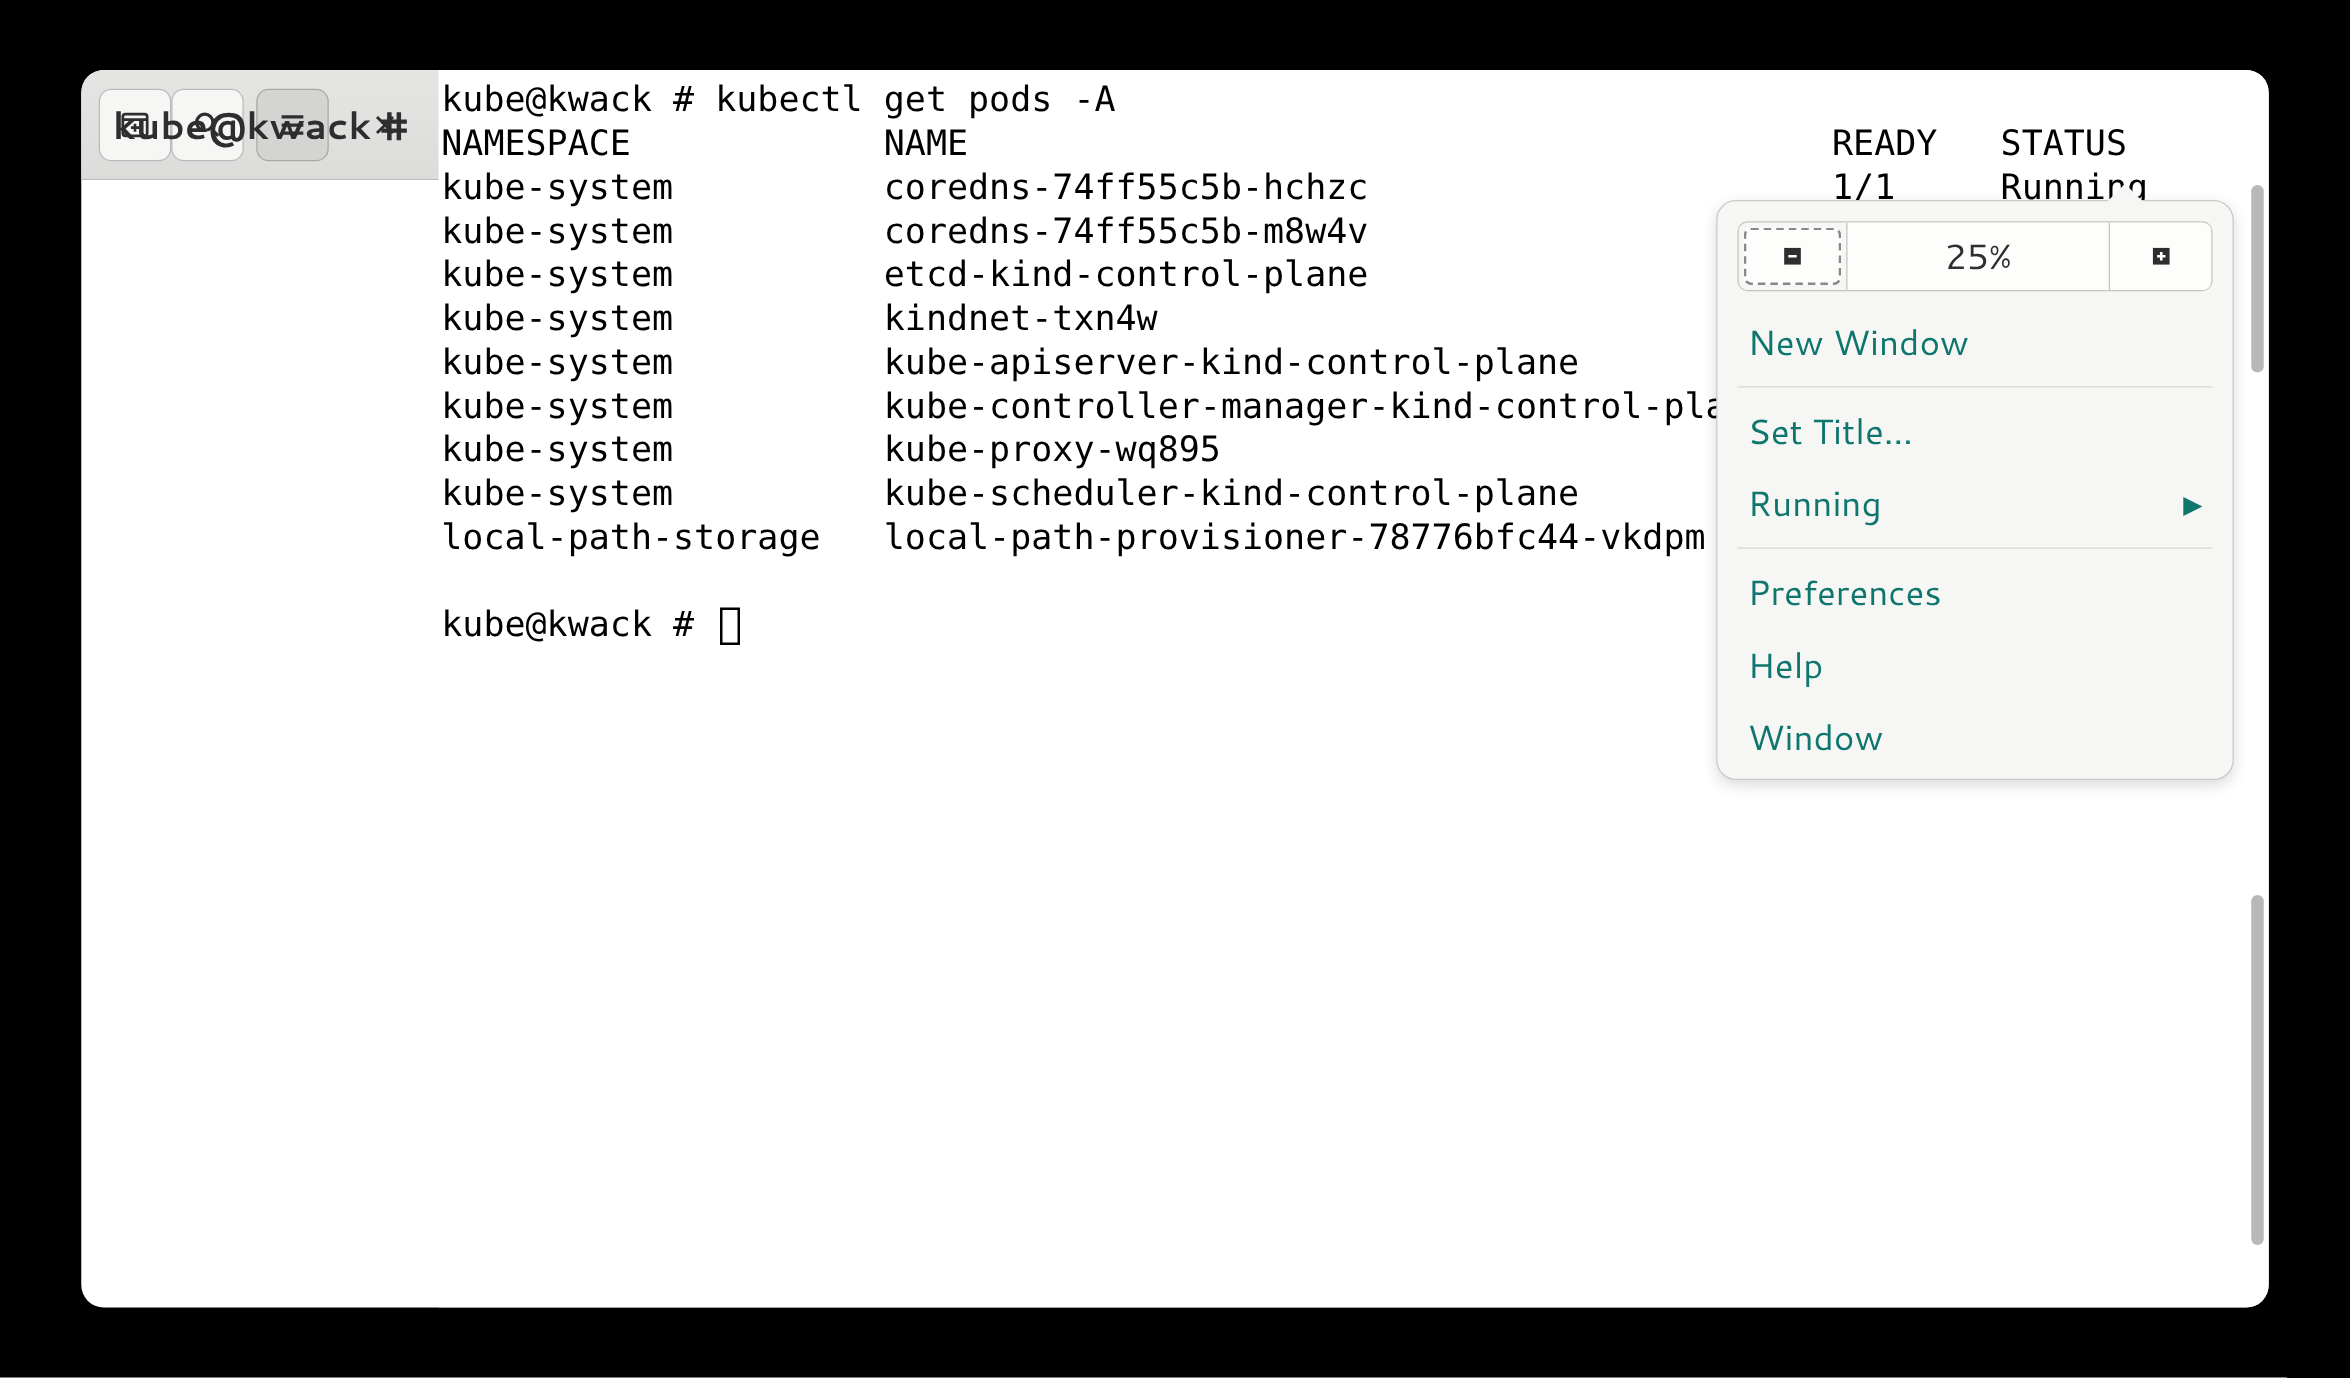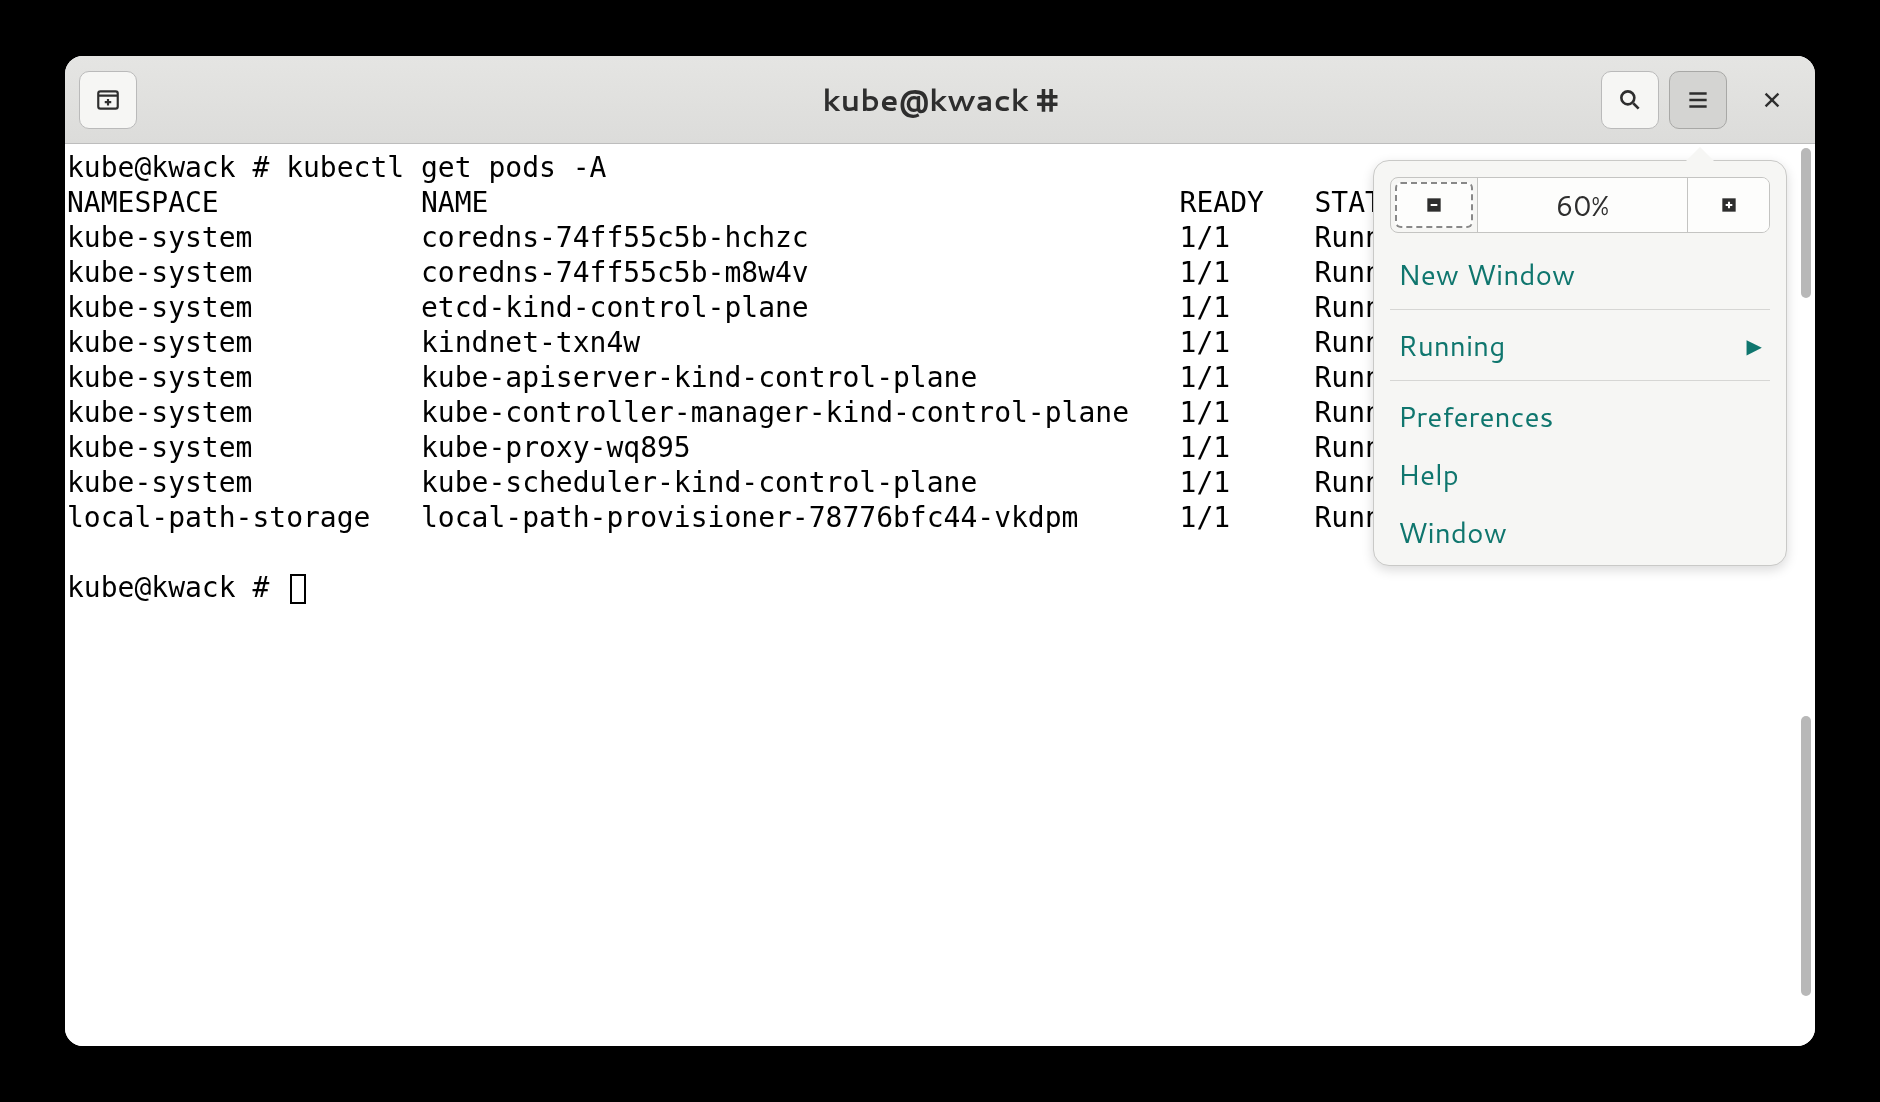--- a/index.html
+++ b/index.html
@@ -12,21 +12,21 @@
   justify-content: center;
   font-family: -apple-system, BlinkMacSystemFont, "Segoe UI", Cantarell, sans-serif;
 }
 .window {
   width: 1750px;
   height: 990px;
   background: #fff;
   border-radius: 18px;
   overflow: hidden;
   display: flex;
-  flex-direction: column;
+  flex-direction: row;
   position: relative;
 }
 .titlebar {
   height: 88px;
   background: linear-gradient(#e5e5e3, #dcdcda);
   border-bottom: 1px solid #bdbdbd;
   display: flex;
   align-items: center;
   padding: 0 14px;
   position: relative;
@@ -234,34 +234,37 @@
   <div class="scrollbar2"></div>
 
   <div class="popover">
     <div class="zoom-group">
       <div class="zoom-btn">
         <svg viewBox="0 0 24 24" width="20" height="20">
           <rect x="4" y="4" width="16" height="16" fill="#2e2e2e"></rect>
           <line x1="8" y1="12" x2="16" y2="12" stroke="#fff" stroke-width="2.5"></line>
         </svg>
       </div>
-      <div class="zoom-label">60%</div>
+      <div class="zoom-label">25%</div>
       <div class="zoom-btn">
         <svg viewBox="0 0 24 24" width="20" height="20">
           <rect x="4" y="4" width="16" height="16" fill="#2e2e2e"></rect>
           <line x1="8" y1="12" x2="16" y2="12" stroke="#fff" stroke-width="2.5"></line>
           <line x1="12" y1="8" x2="12" y2="16" stroke="#fff" stroke-width="2.5"></line>
         </svg>
       </div>
     </div>
     <div class="menu-item">
         <span>New Window</span>
       </div>
     <div class="menu-sep"></div>
     <div class="menu-item">
+        <span>Set Title…</span>
+      </div>
+    <div class="menu-item">
       <span>Running</span>
       <span class="submenu-arrow">▶</span>
     </div>
     <div class="menu-sep"></div>
     <div class="menu-item">
         <span>Preferences</span>
       </div>
     <div class="menu-item">
         <span>Help</span>
       </div>

